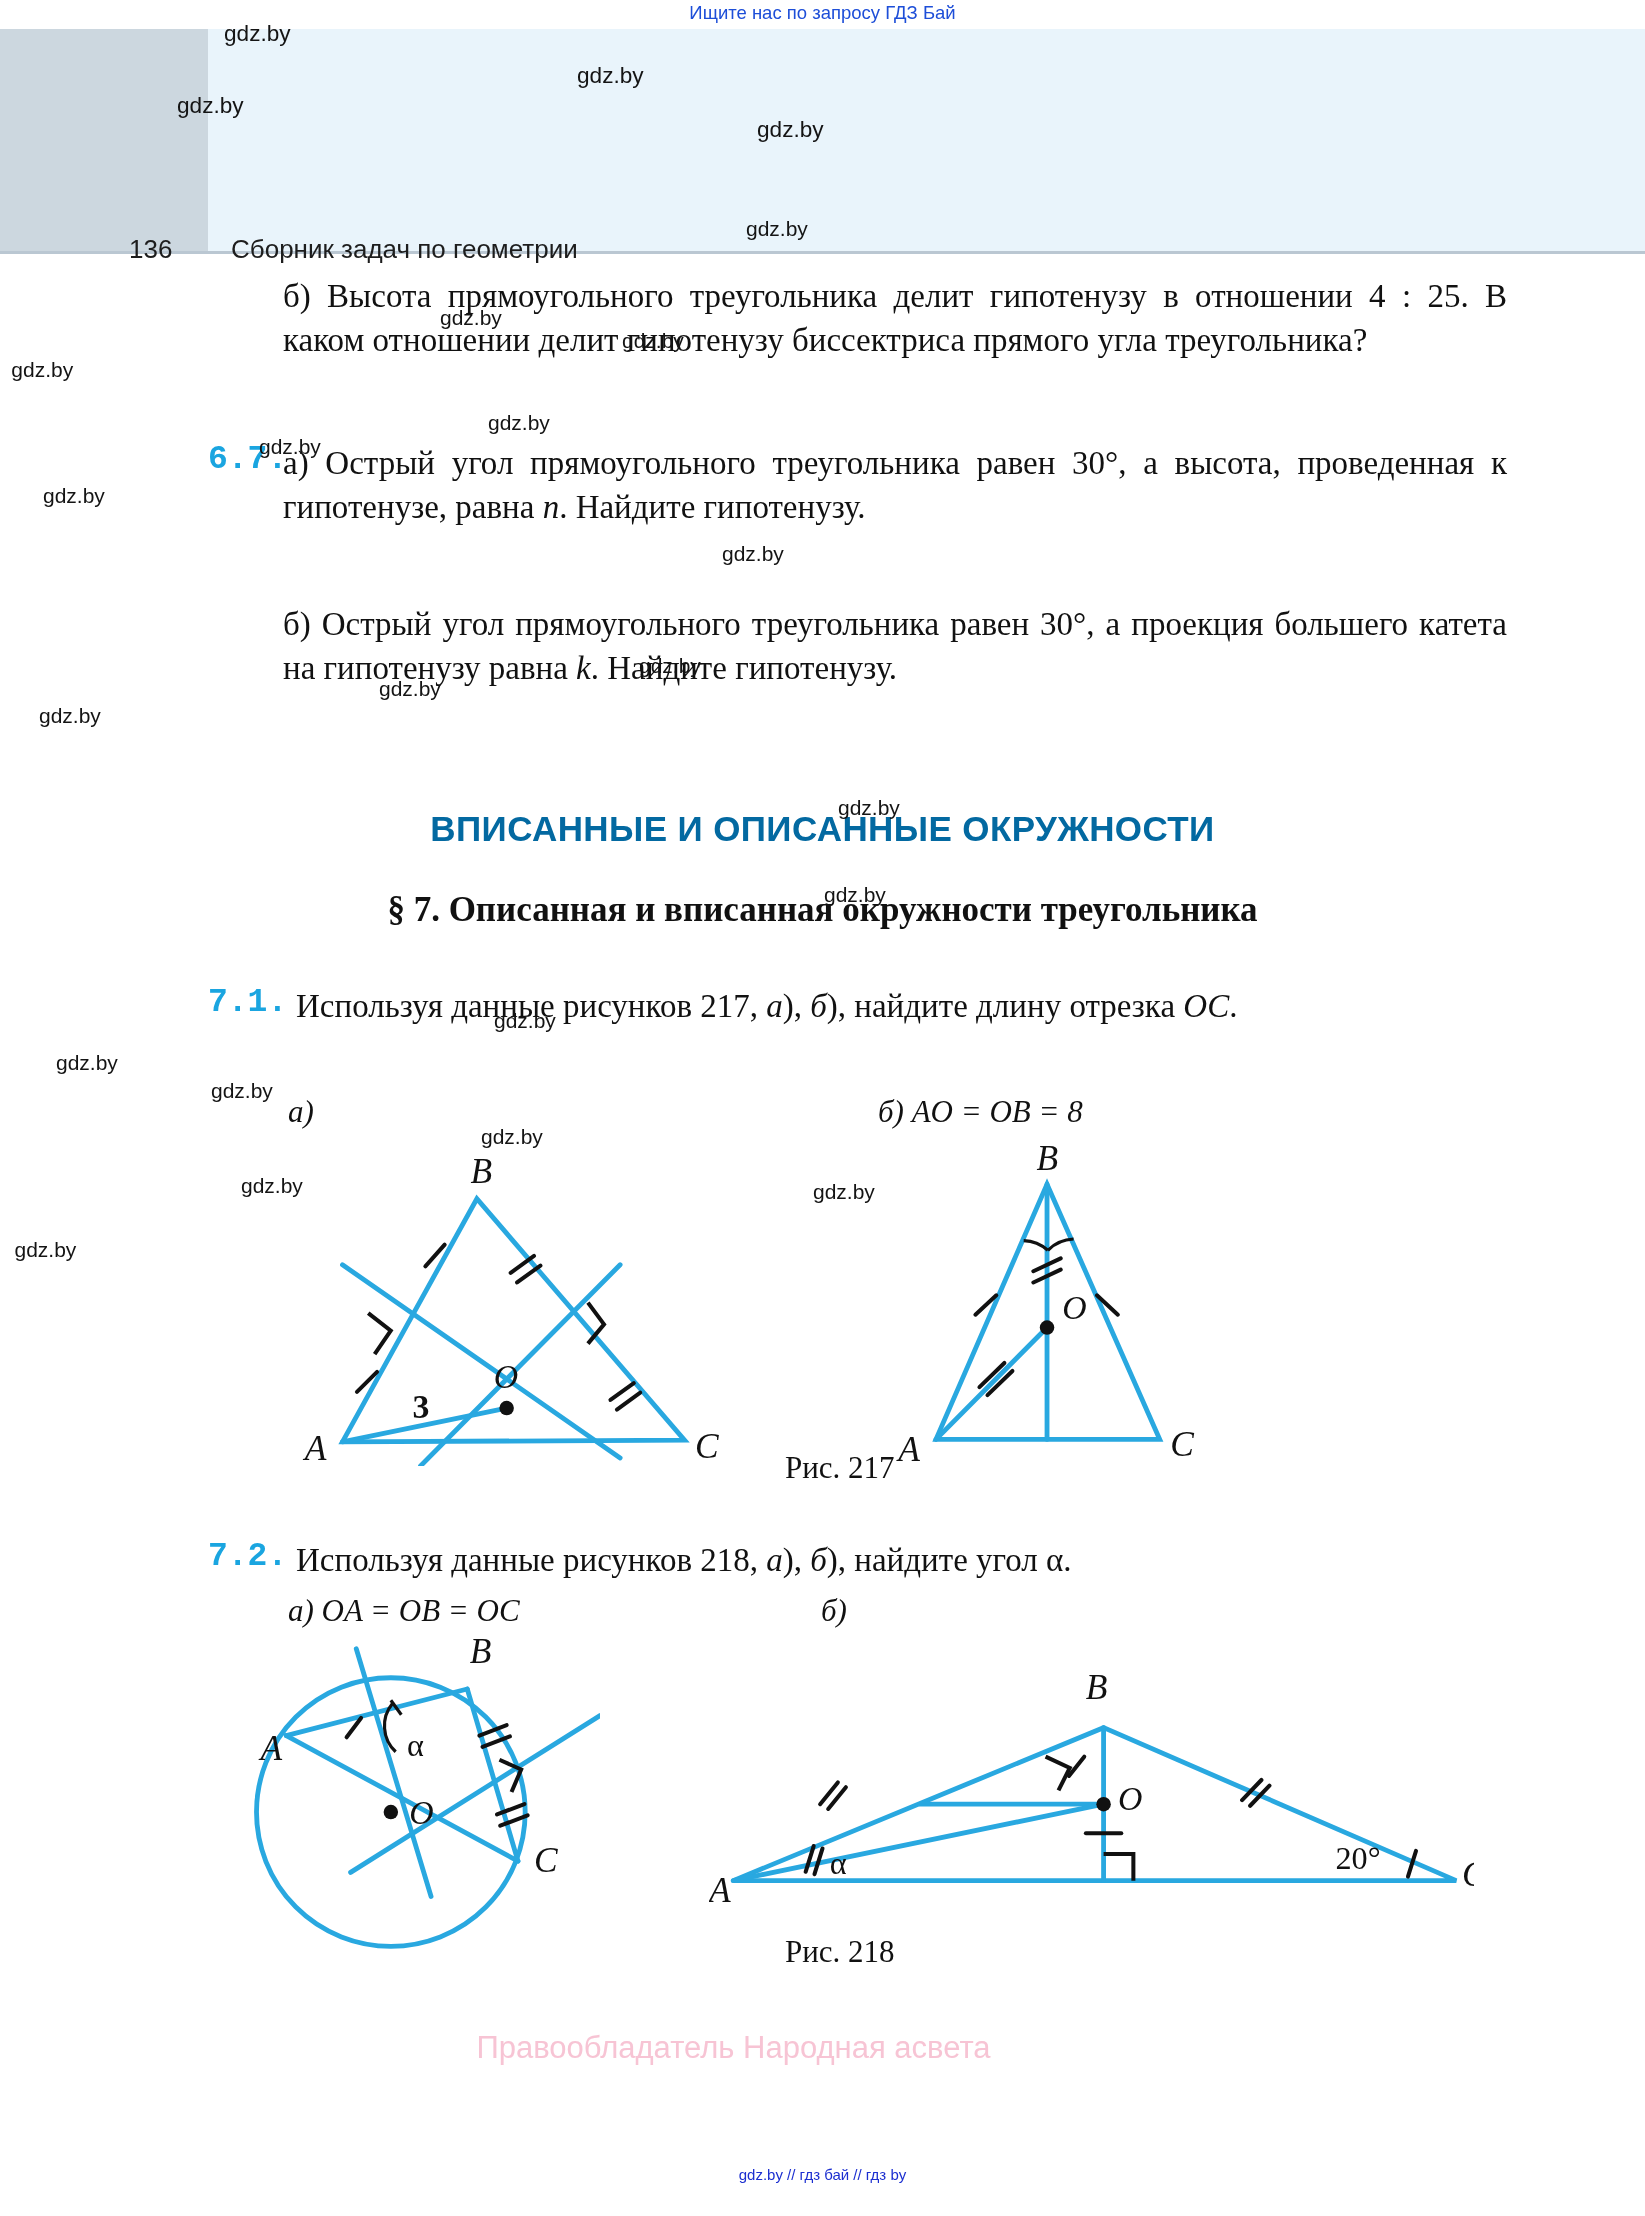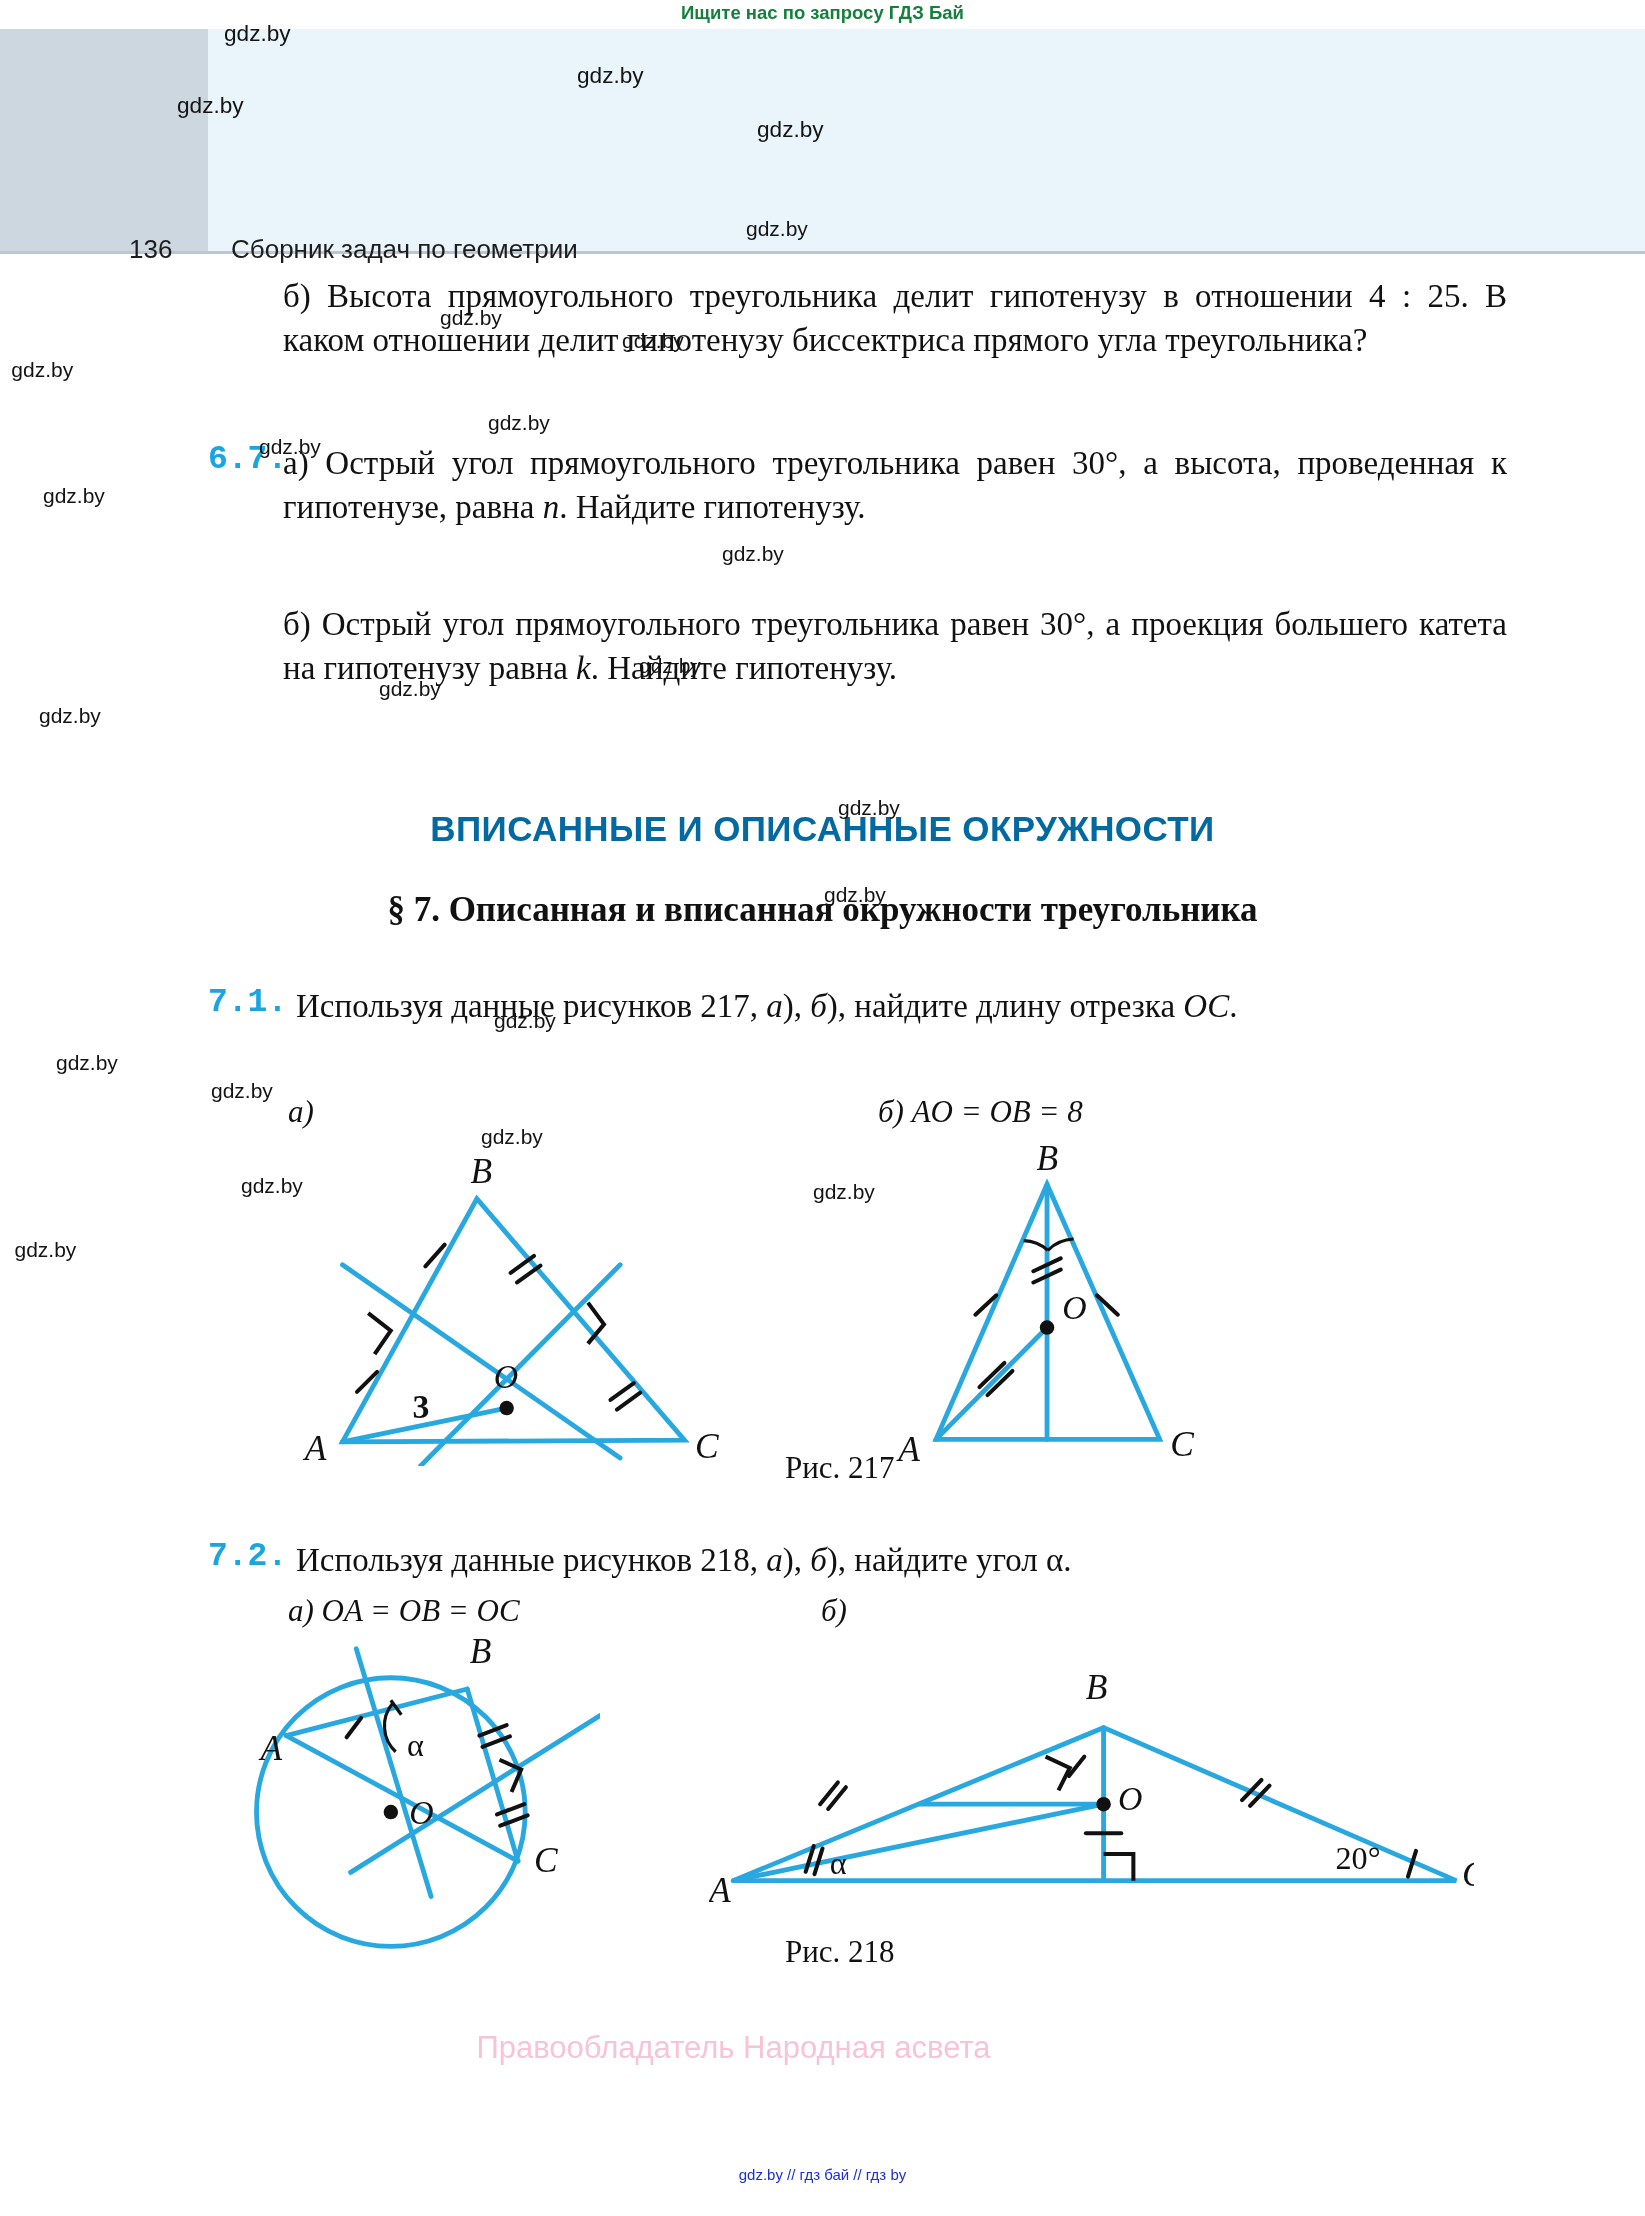--- a/index.html
+++ b/index.html
@@ -14,23 +14,23 @@
     overflow: hidden;
   }
 
   
   #promo-strip {
     position: absolute; left: 0; top: 0; width: 1645px; height: 26px;
     text-align: center;
   }
   #promo-text {
     display: inline-block;
-    color: #15803d;
-    font-family: "Liberation Sans", sans-serif;
-    font-weight: bold;
+    color: #1d4ed8;
+    font-family: "Liberation Sans", sans-serif;
+    font-weight: normal;
     font-size: 18.5px;
     line-height: 26px;
     letter-spacing: 0px;
   }
 
   
   #header-band {
     position: absolute; left: 0; top: 29px; width: 1645px; height: 226px;
   }
   #header-band-left {

